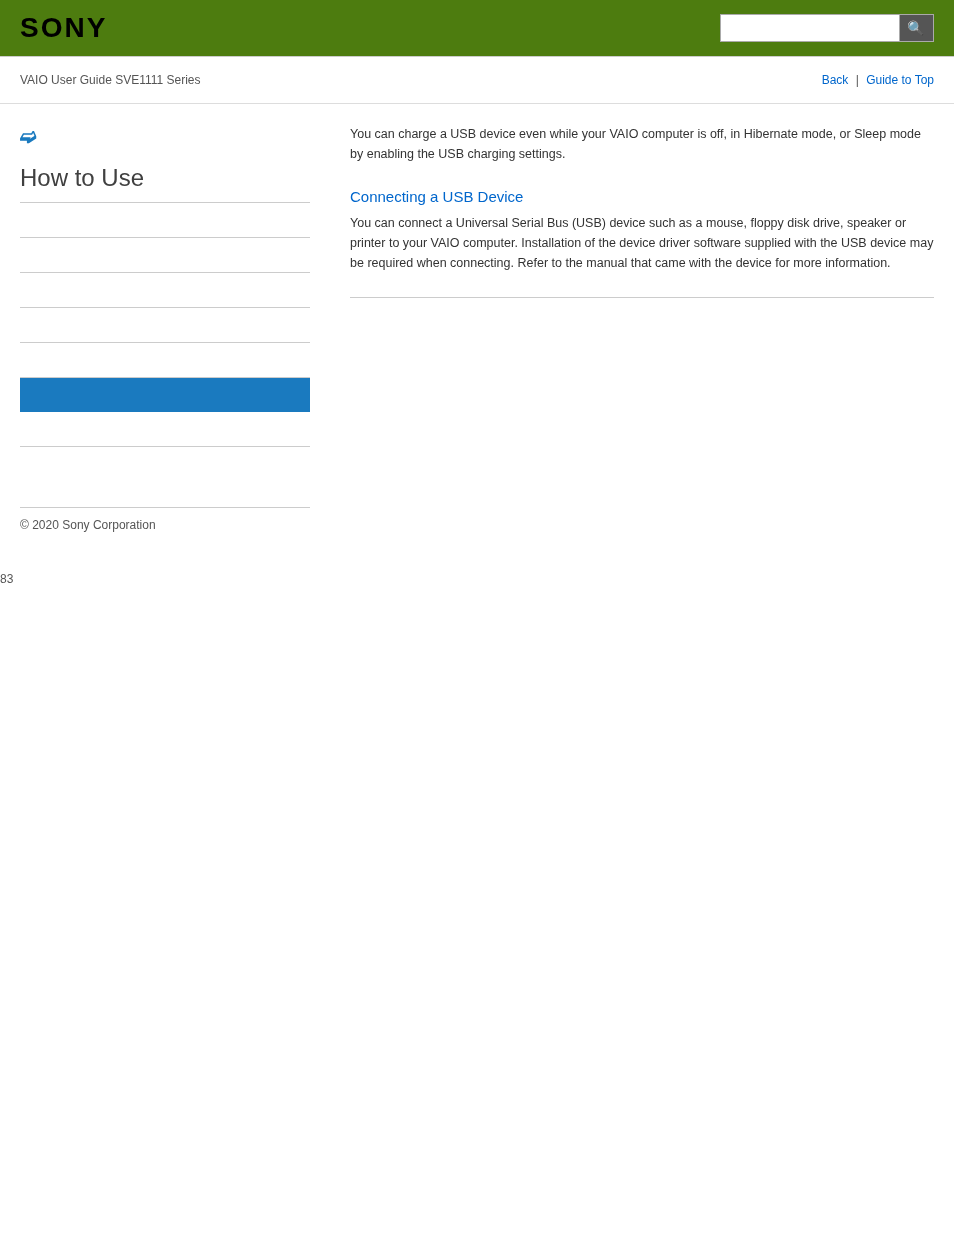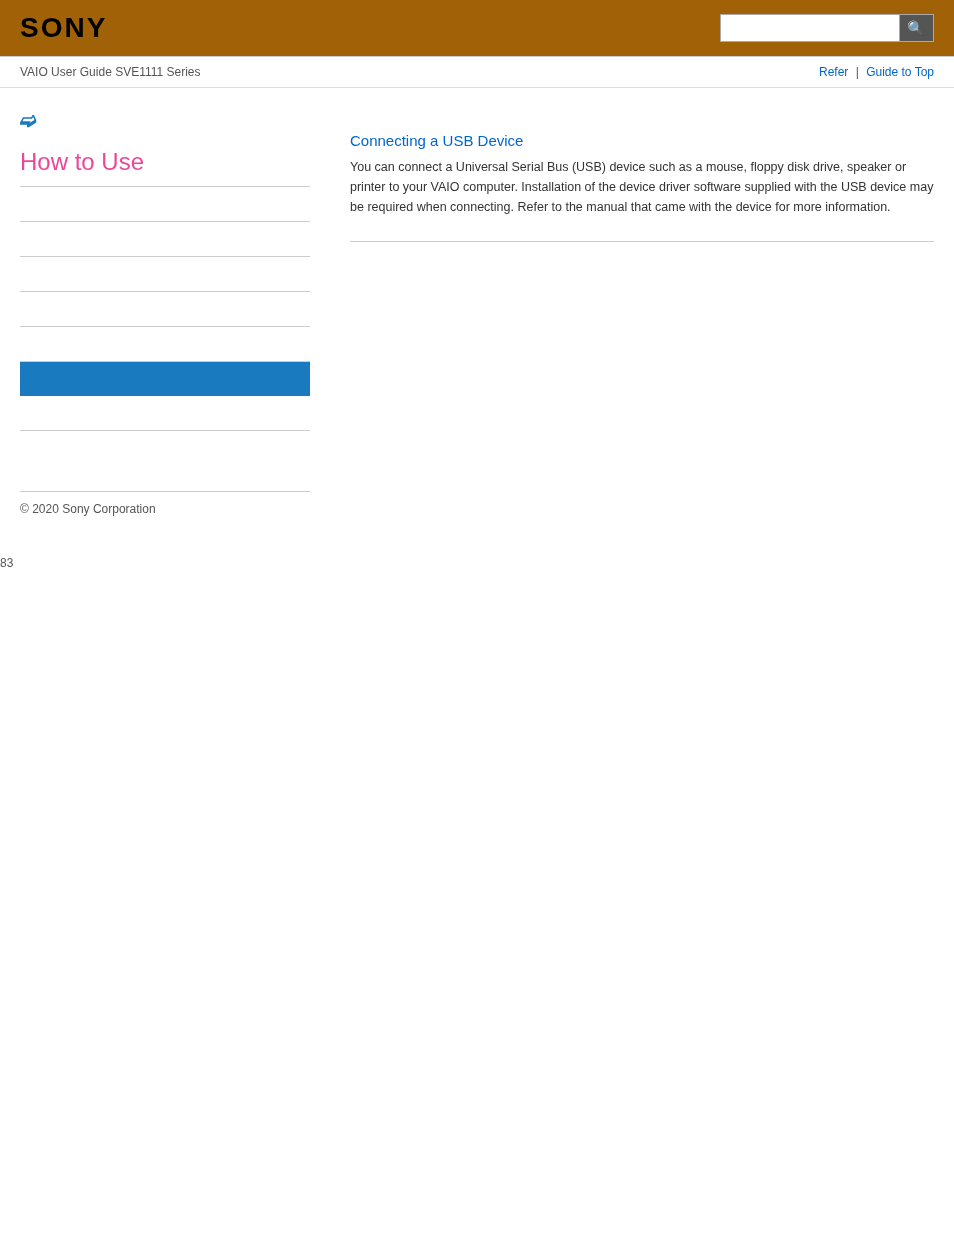--- a/index.html
+++ b/index.html
@@ -12,21 +12,21 @@
       font-family: Arial, Helvetica, sans-serif;
       font-size: 13px;
       color: #333;
       background: #fff;
       width: 954px;
       min-height: 1235px;
     }
 
     
     .header {
-      background: #a16207;
+      background: #4d7c0f;
       padding: 12px 20px;
       display: flex;
       align-items: center;
       justify-content: space-between;
       border-bottom: 1px solid #ccc;
     }
 
     .sony-logo {
       font-size: 28px;
       font-weight: 900;
@@ -58,21 +58,21 @@
       cursor: pointer;
       display: flex;
       align-items: center;
       justify-content: center;
       color: #fff;
       font-size: 14px;
     }
 
     
     .sub-header {
-      padding: 8px 20px;
+      padding: 16px 20px;
       display: flex;
       align-items: flex-start;
       justify-content: space-between;
       border-bottom: 1px solid #ddd;
     }
 
     .guide-title {
       font-size: 12px;
       color: #555;
     }
@@ -109,21 +109,21 @@
       color: #1a7abf;
       font-size: 20px;
       font-weight: bold;
       margin-bottom: 16px;
       display: block;
     }
 
     .sidebar-title {
       font-size: 24px;
       font-weight: normal;
-      color: #ec4899;
+      color: #404040;
       padding-bottom: 10px;
       border-bottom: 1px solid #ccc;
       margin-bottom: 0;
     }
 
     .sidebar-links {
       list-style: none;
     }
 
     .sidebar-links li {
@@ -213,21 +213,21 @@
     <input class="search-input" type="text" style="">
     <button class="search-button">
       <span>🔍</span>
     </button>
   </div>
 </div>
 
 <div class="sub-header">
   <span class="guide-title">VAIO User Guide SVE1111 Series</span>
   <span class="nav-links">
-    <a href="#">Refer</a>
+    <a href="#">Back</a>
     <span class="nav-separator">|</span>
     <a href="#">Guide to Top</a>
   </span>
 </div>
 
 <div class="main-container">
 
   <div class="sidebar">
     <span class="chevron-right">➫</span>
 
@@ -254,20 +254,21 @@
       </li>
       <li>
         <a href="#">&nbsp;</a>
       </li>
     </ul>
   </div>
 
   <div class="content">
 
     <div class="content-section">
+      <p>You can charge a USB device even while your VAIO computer is off, in Hibernate mode, or Sleep mode by enabling the USB charging settings.</p>
     </div>
 
     <div class="content-section">
       <h2>
         <a href="#">Connecting a USB Device</a>
       </h2>
       <p>You can connect a Universal Serial Bus (USB) device such as a mouse, floppy disk drive, speaker or printer to your VAIO computer. Installation of the device driver software supplied with the USB device may be required when connecting. Refer to the manual that came with the device for more information.</p>
     </div>
 
     <hr class="content-divider">

